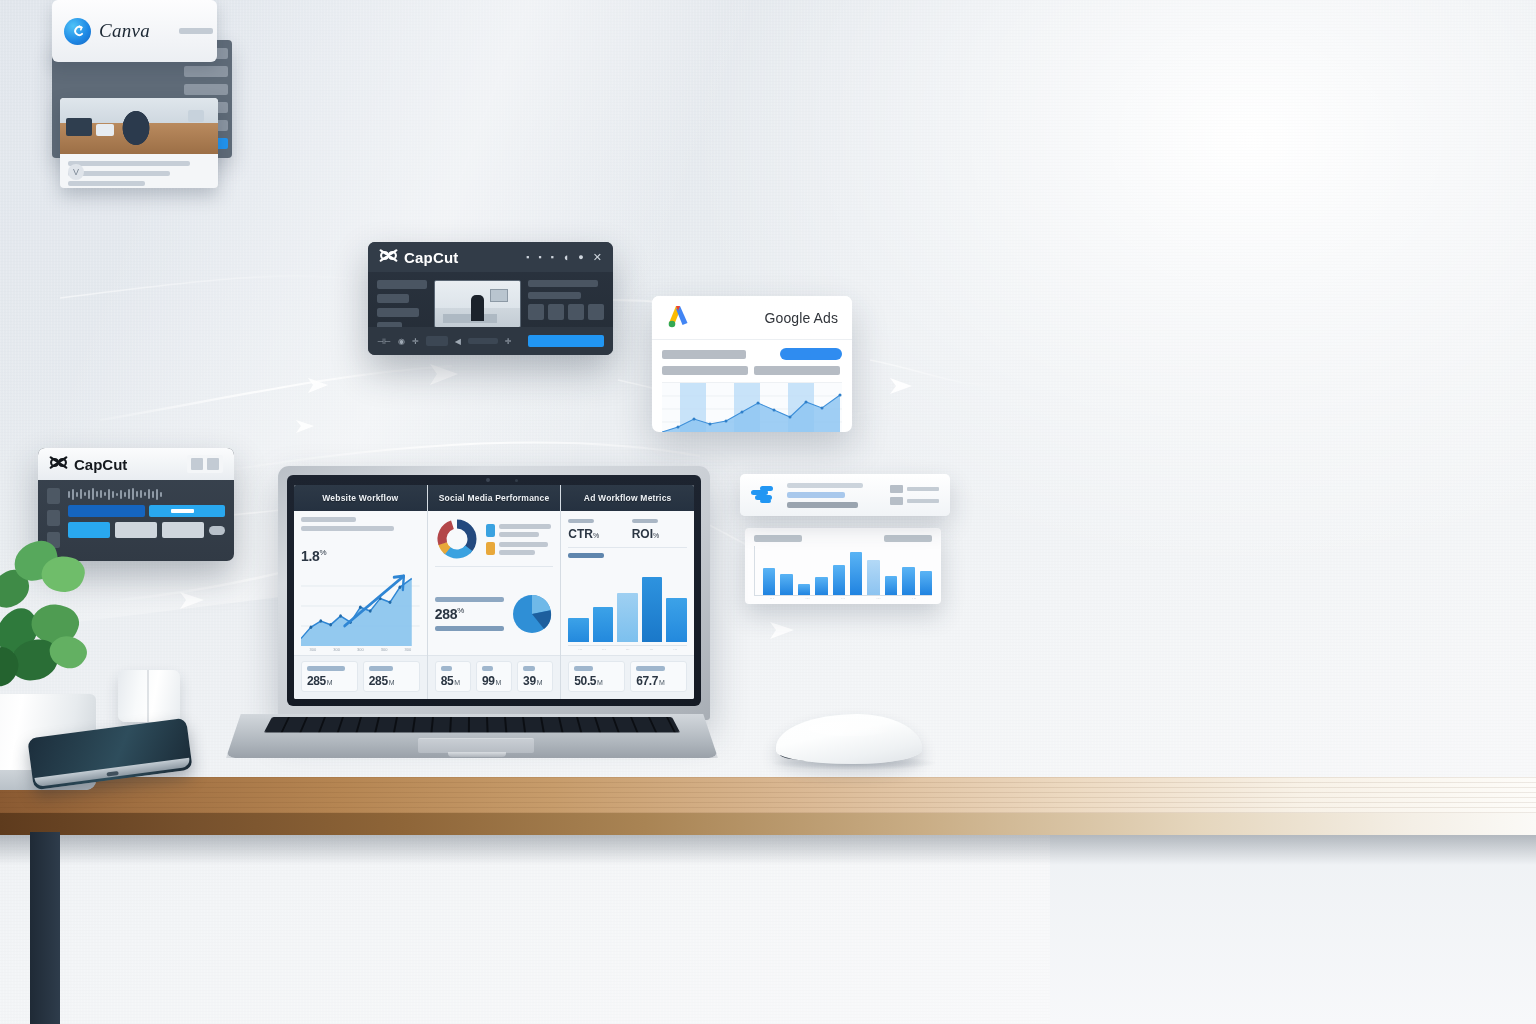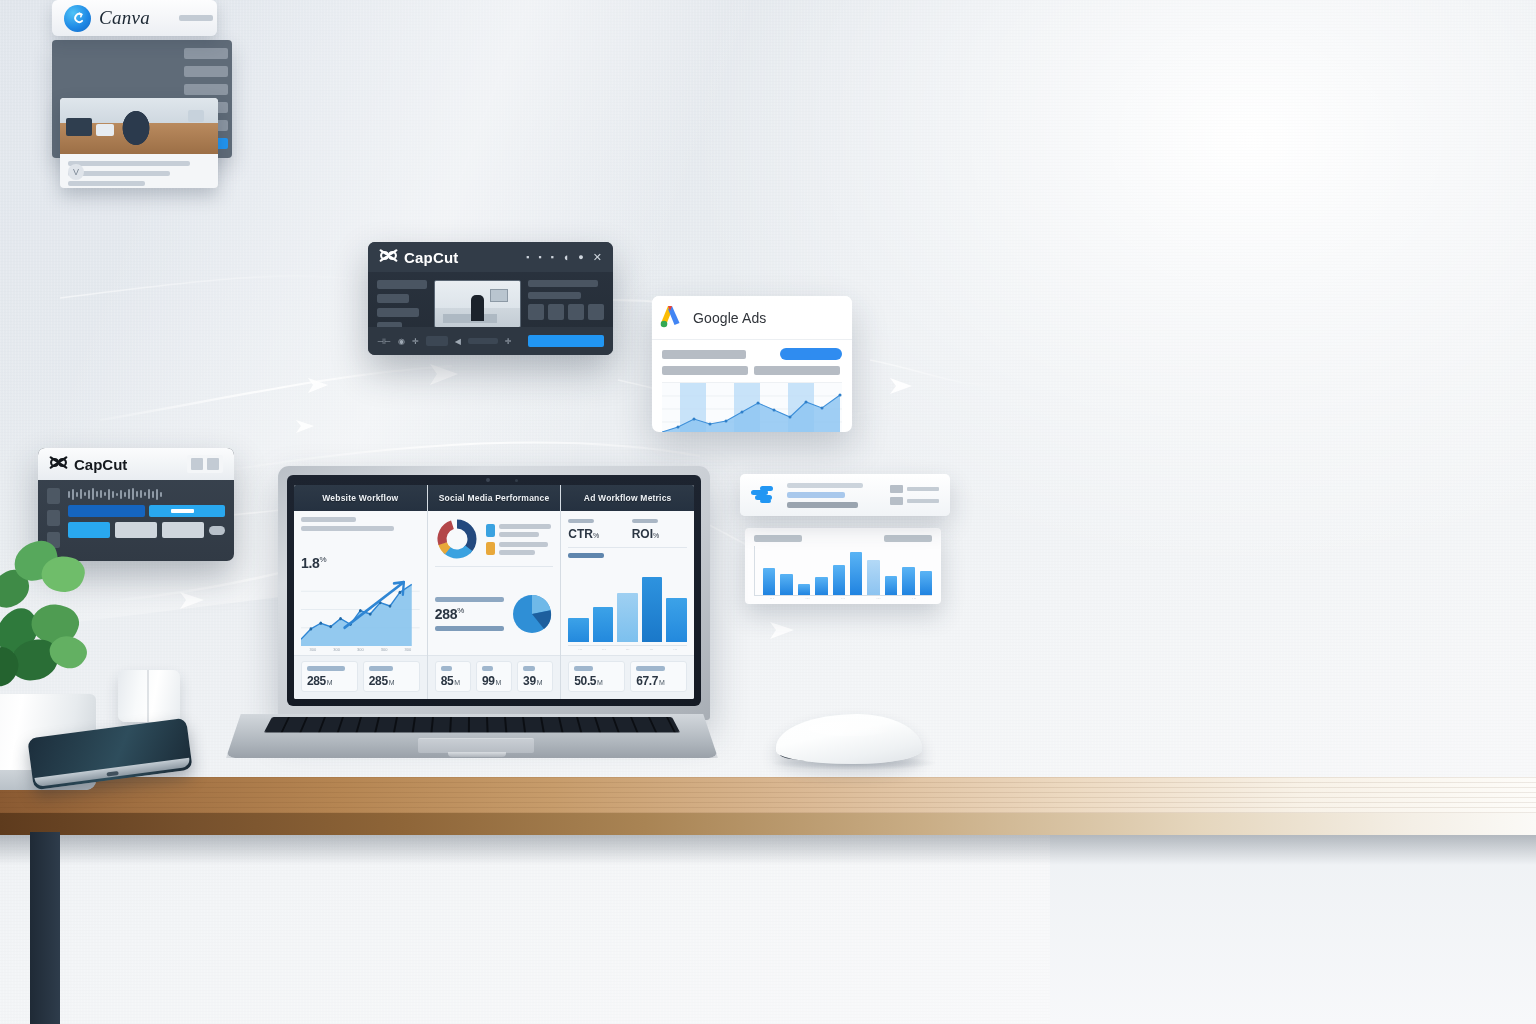--- a/index.html
+++ b/index.html
@@ -42,21 +42,21 @@
     border-radius: 7px;
     box-shadow: 0 14px 34px rgba(40,55,75,.22), 0 3px 9px rgba(40,55,75,.13);
     overflow: hidden;
   }
   .ph { background: #c3cbd4; border-radius: 2px; }
   .ph-d { background: #3c4754; border-radius: 2px; }
 
   
   #canva-win { left: 60px; top: 264px; width: 232px; height: 158px; }
   #canva-head {
-    position: absolute; left: 52px; top: 0; width: 165px; height: 36px;
+    position: absolute; left: 52px; top: 0; width: 165px; height: 62px;
     background: linear-gradient(180deg,#fdfdfe 0%, #eceff3 100%);
     border-radius: 6px;
     box-shadow: 0 7px 16px rgba(40,55,75,.20);
     display: flex; align-items: center; padding-left: 12px; gap: 8px;
     z-index: 4;
   }
   #canva-logo {
     width: 27px; height: 27px; border-radius: 50%;
     background: radial-gradient(circle at 34% 30%, #4fc3f7 0%, #1e88e5 58%, #1565c0 100%);
     display:flex; align-items:center; justify-content:center;
@@ -145,21 +145,21 @@
   #capcut-low .btns { display:flex; gap:5px; align-items:center; }
   #capcut-low .btns .b1 { width:42px; height:16px; background:#29a8ef; border-radius:2px; }
   #capcut-low .btns .b2,#capcut-low .btns .b3 { width:42px; height:16px; background:#cfd6dd; border-radius:2px; }
   #capcut-low .btns .knob { margin-left:auto; width:16px; height:9px; background:#b7c0c9; border-radius:5px; }
 
   
   #gads { left: 652px; top: 296px; width: 200px; height: 136px;
     background:#ffffff;
     box-shadow: 0 16px 36px rgba(40,55,75,.22);
   }
-  #gads .head { height: 44px; display:flex; align-items:center; gap: 9px; padding: 0 6px; background:#fff; border-bottom:1px solid #eceff2; }
+  #gads .head { height: 44px; display:flex; align-items:center; gap: 9px; padding: 0 14px; background:#fff; border-bottom:1px solid #eceff2;justify-content:space-between; }
   #gads .name { font-size: 14px; color:#30343a; letter-spacing:.1px; }
   #gads .panel { padding: 8px 10px 0 10px; }
   #gads .row1 { display:flex; align-items:center; gap:8px; }
   #gads .row1 .g1 { width:84px; height:9px; background:#b6bcc4; border-radius:2px; }
   #gads .row1 .pill { margin-left:auto; width:62px; height:12px; border-radius:7px; background:#2f8cf0; }
   #gads .row2 { display:flex; gap:6px; margin-top:6px; }
   #gads .row2 div { height:9px; background:#b6bcc4; border-radius:2px; }
   #gads .chart { margin-top:7px; height:62px; position:relative; background:#fafcfe; border-top:1px solid #eef1f4; }
 
   
@@ -671,21 +671,21 @@
       <div id="bezel">
         <div id="cam"></div>
         <div id="cam2"></div>
         <div id="screen">
 
           <div class="dpanel">
             <div class="dhead">Website Workflow</div>
             <div class="dbody">
               <div class="skel" style="width:46%"></div>
               <div class="skel" style="width:78%;margin-top:4px"></div>
-              <div class="bigval" style="margin-top:24px">
+              <div class="bigval" style="margin-top:17px">
                 <span>1.8</span><sup>%</sup>
               </div>
               <div style="flex:1;position:relative;margin-top:2px;">
                 <svg width="100%" height="100%" viewBox="0 0 120 64" preserveAspectRatio="none">
                   <g stroke="#dde4ea" stroke-width="0.6">
                     <line x1="0" y1="16" x2="120" y2="16"></line>
                       <line x1="0" y1="32" x2="120" y2="32"></line>
                       <line x1="0" y1="48" x2="120" y2="48"></line>
                   </g>
                   <path d="M0 58 L10 49 L20 44 L30 47 L40 40 L50 45 L60 33 L70 36 L80 26 L90 29 L100 17 L112 10 L112 64 L0 64 Z" fill="#8ac4ee" opacity=".92"></path>

